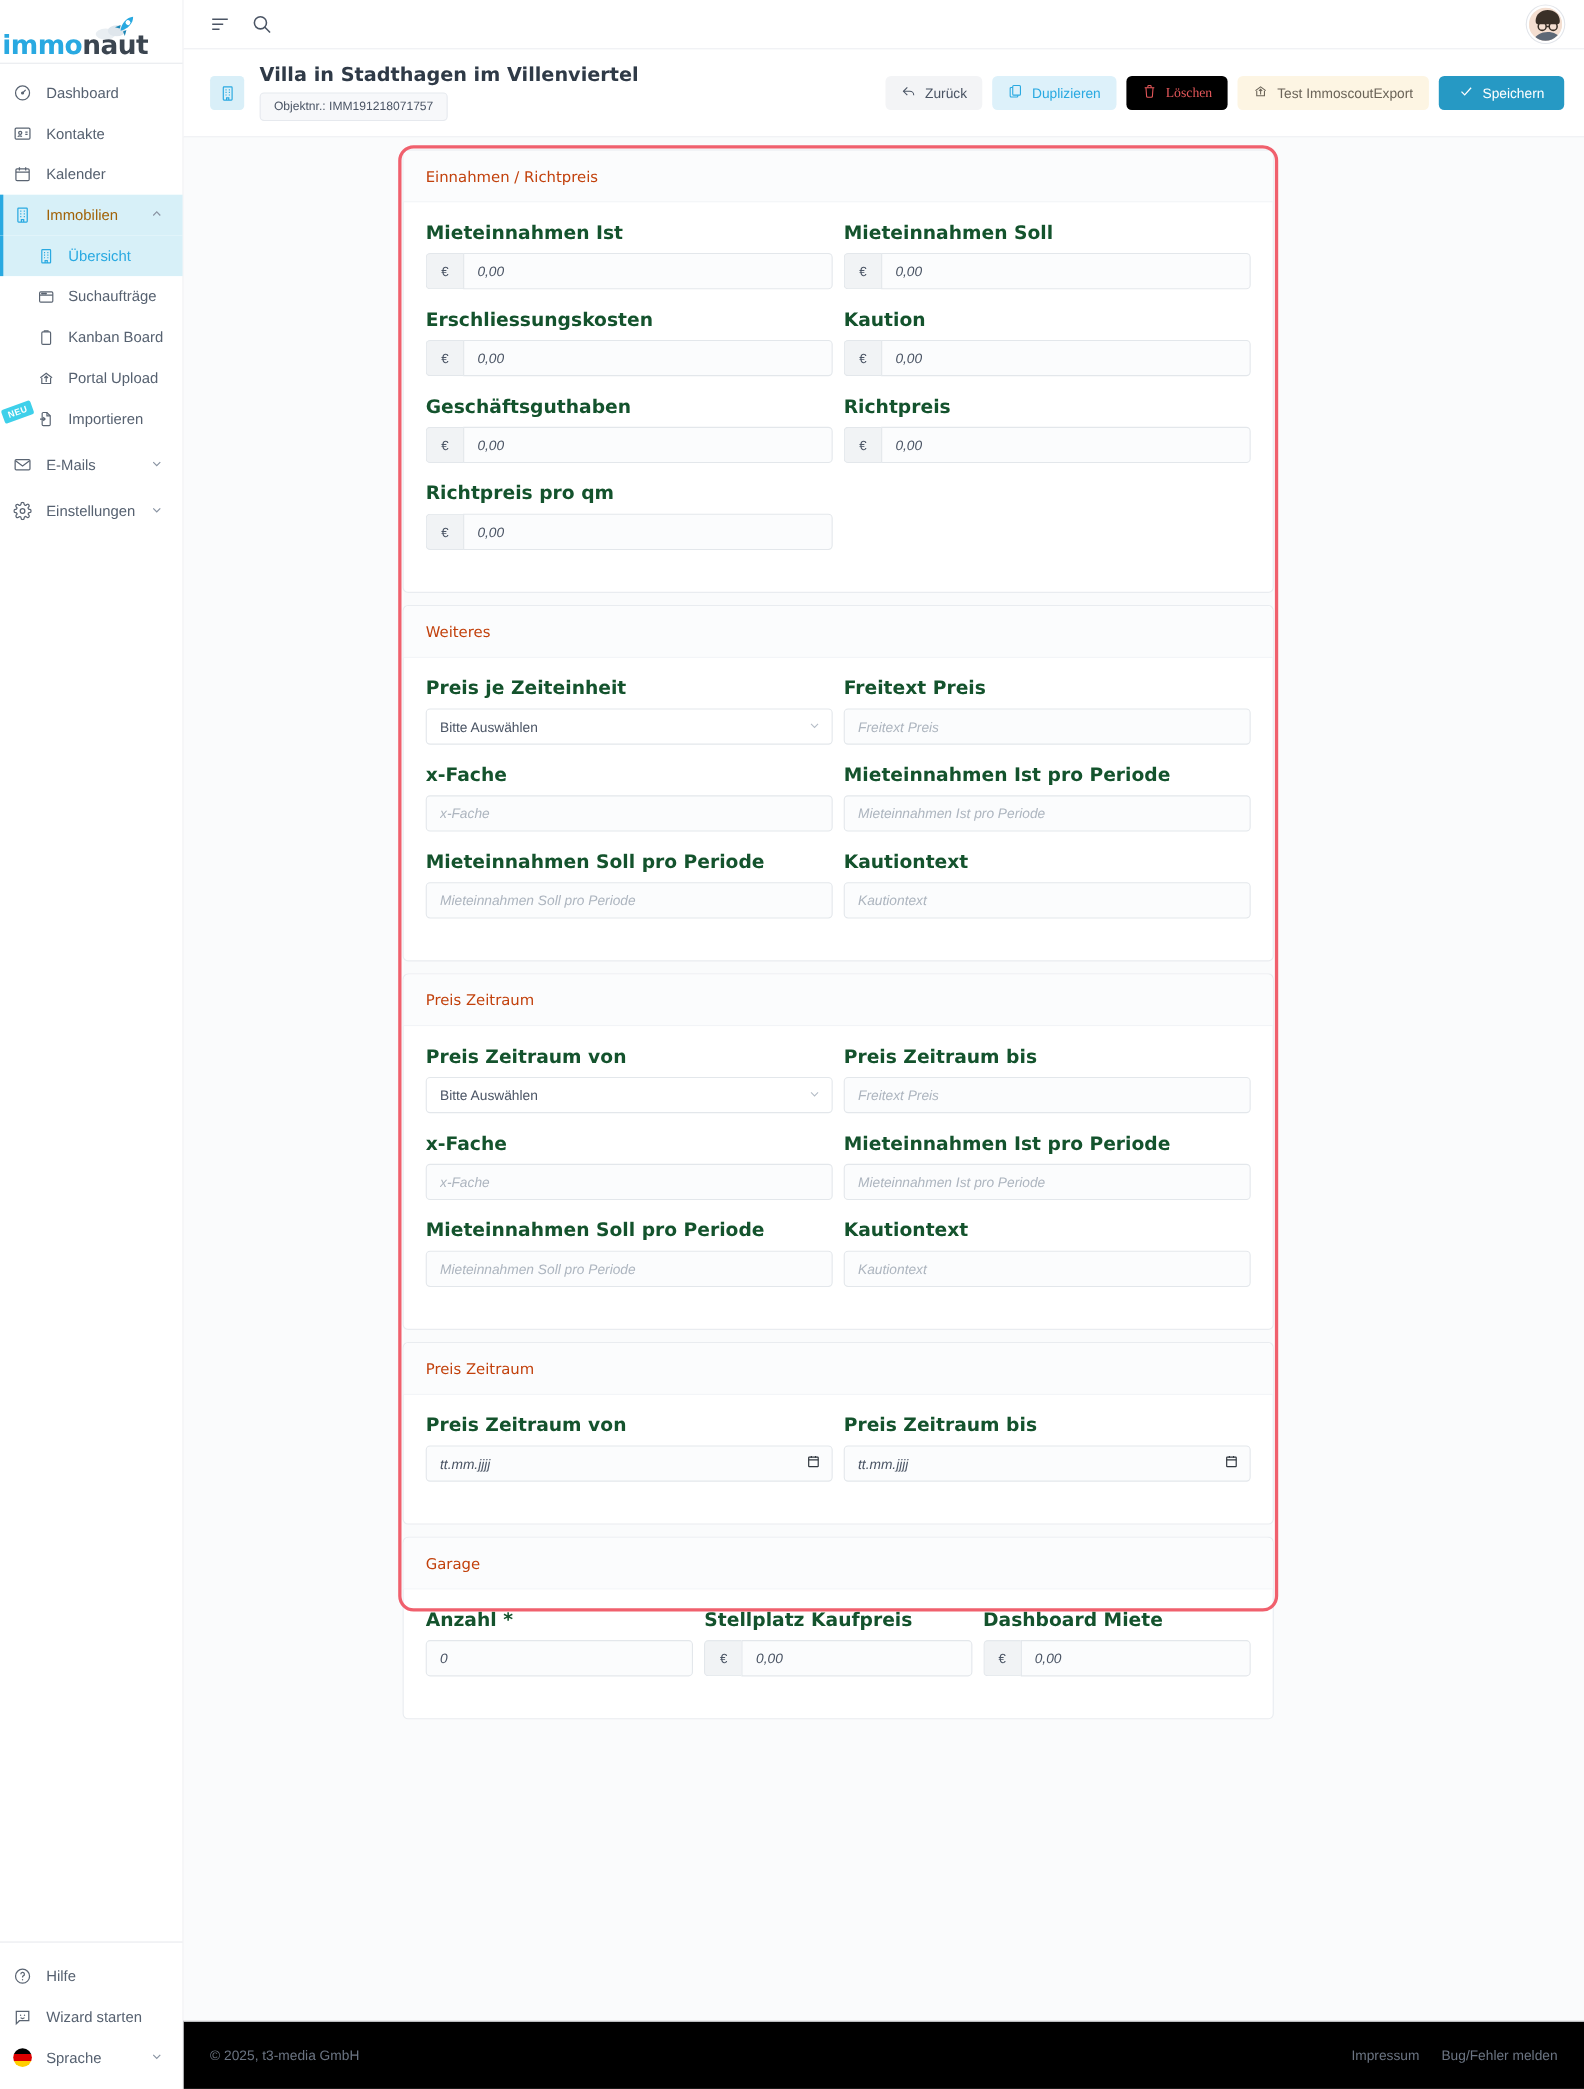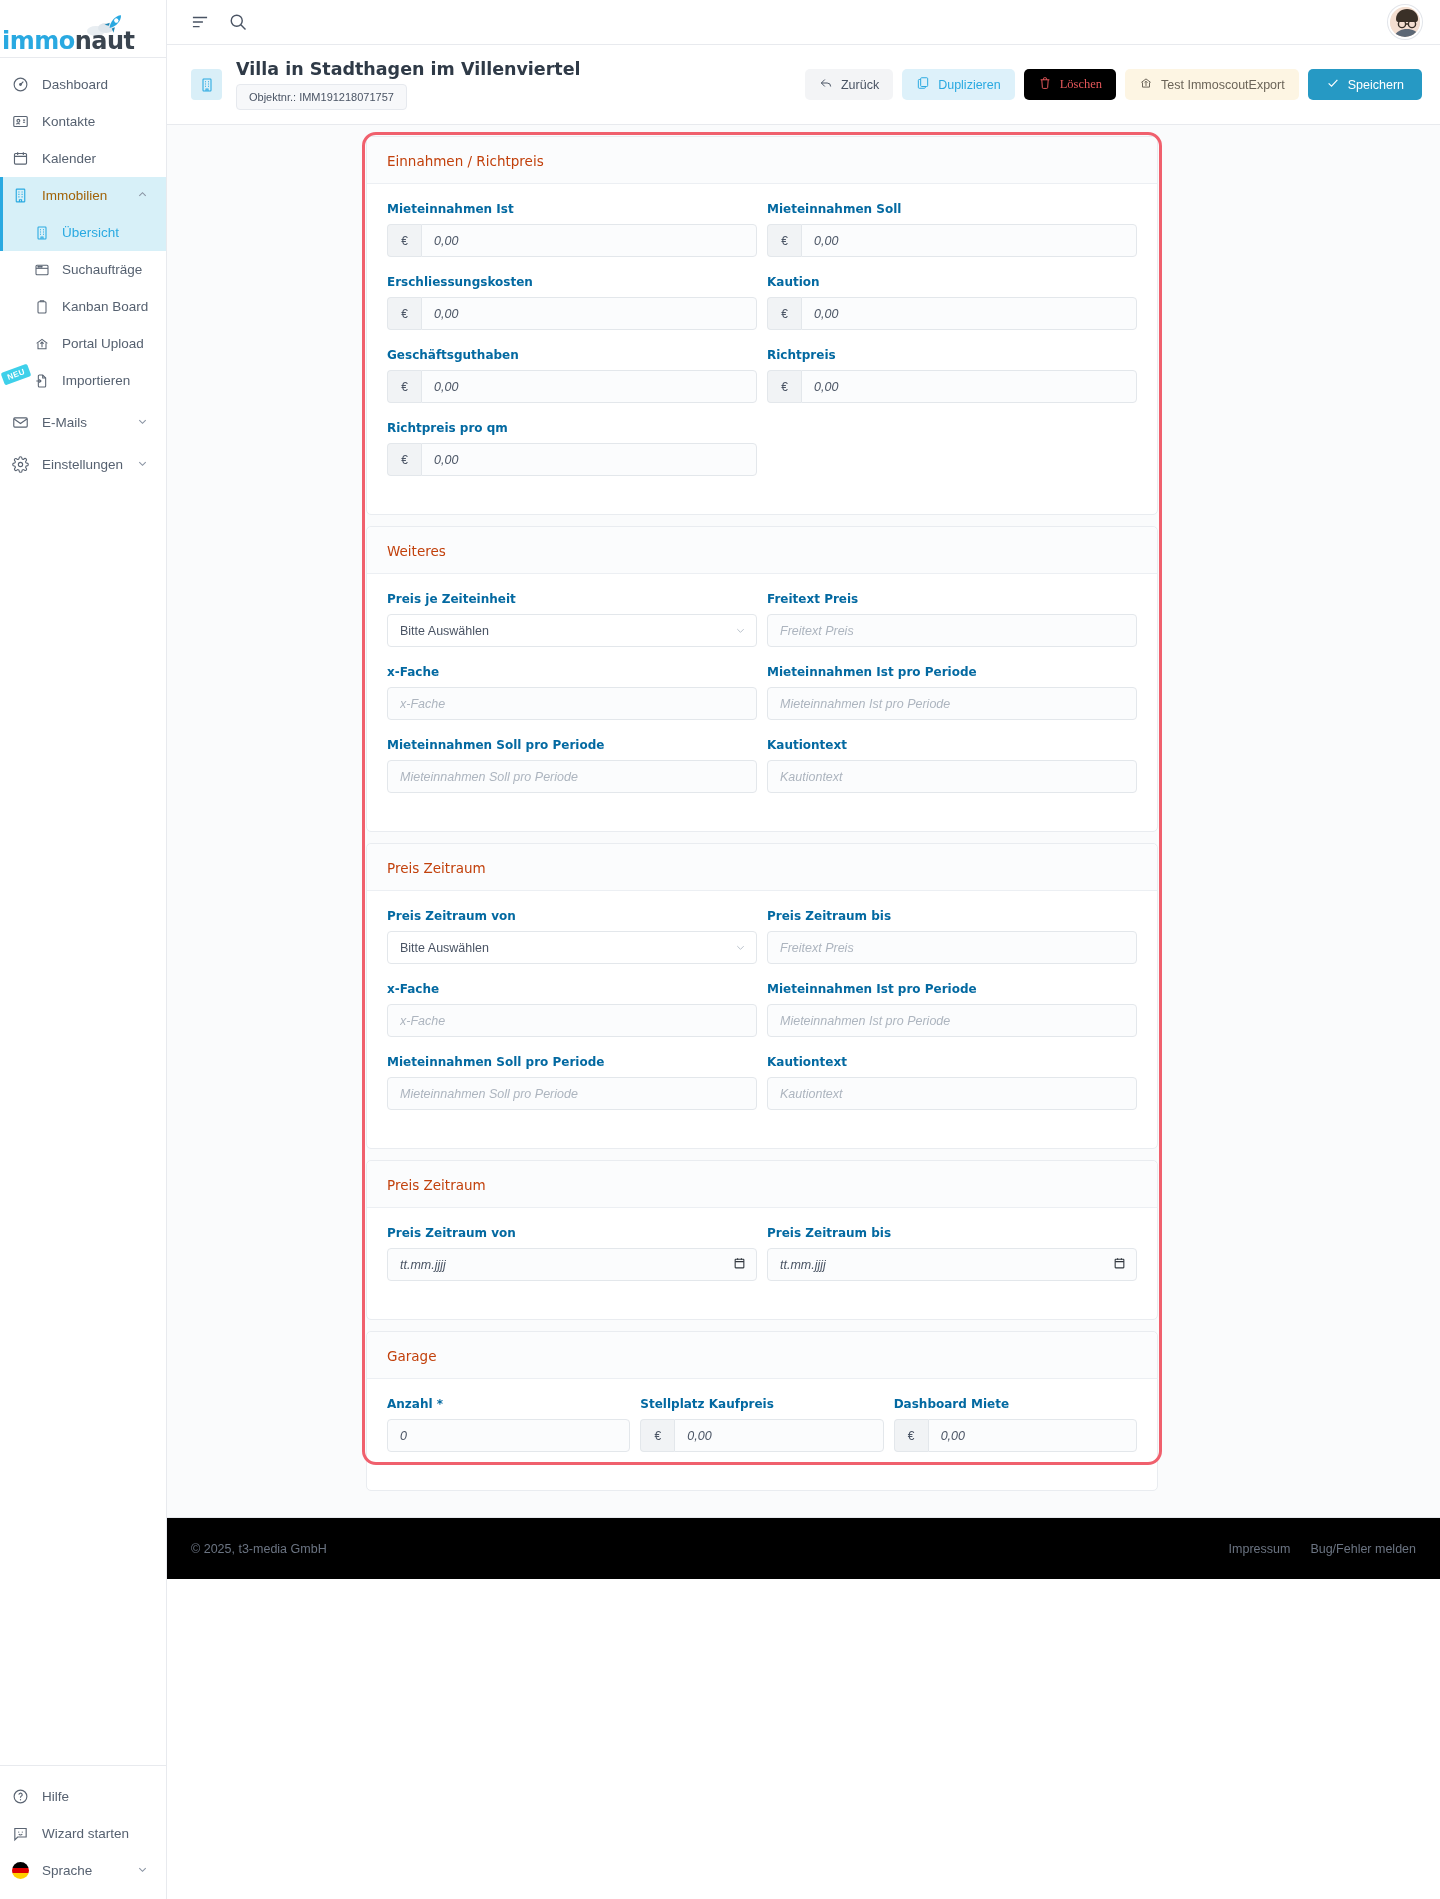--- a/index.html
+++ b/index.html
@@ -125,21 +125,21 @@
   }
   .flag {
     width: 17px; height: 17px; border-radius: 50%;
     background: linear-gradient(to bottom, #000 0 33.3%, #dd0000 33.3% 66.6%, #ffce00 66.6% 100%);
     display: inline-block;
   }
 
   
   .main {
     flex: 1;
-    height: 1579px;
+    height: 1899px;
     display: flex;
     flex-direction: column;
     background: #ffffff;
     position: relative;
   }
   .topbar {
     height: 45px;
     min-height: 45px;
     border-bottom: 1px solid #e8eaee;
     display: flex;
@@ -275,23 +275,23 @@
   }
   .row3g {
     display: grid;
     grid-template-columns: 1fr 1fr 1fr;
     column-gap: 10px;
   }
   .field { margin-bottom: 18px; }
   .field:last-child { margin-bottom: 0; }
   .flabel {
     display: block;
-    font-size: 12px;
+    font-size: 17px;
     font-weight: 700;
-    color: #0369a1;
+    color: #14532d;
     margin-bottom: 8px;
     font-family: "DejaVu Sans", sans-serif;
   }
   .input-group { display: flex; }
   .addon {
     width: 34px;
     min-width: 34px;
     height: 33px;
     background: #f1f3f5;
     border: 1px solid #e3e7eb;

